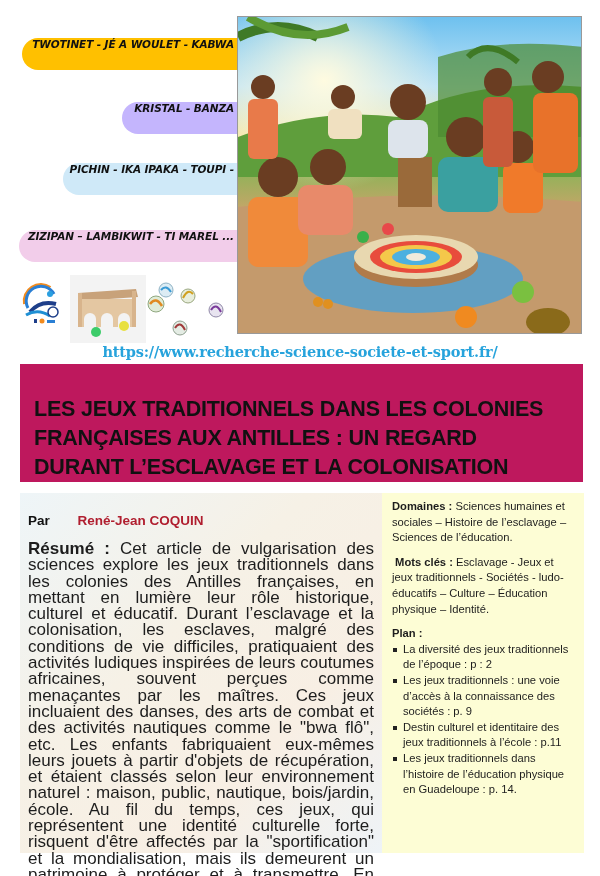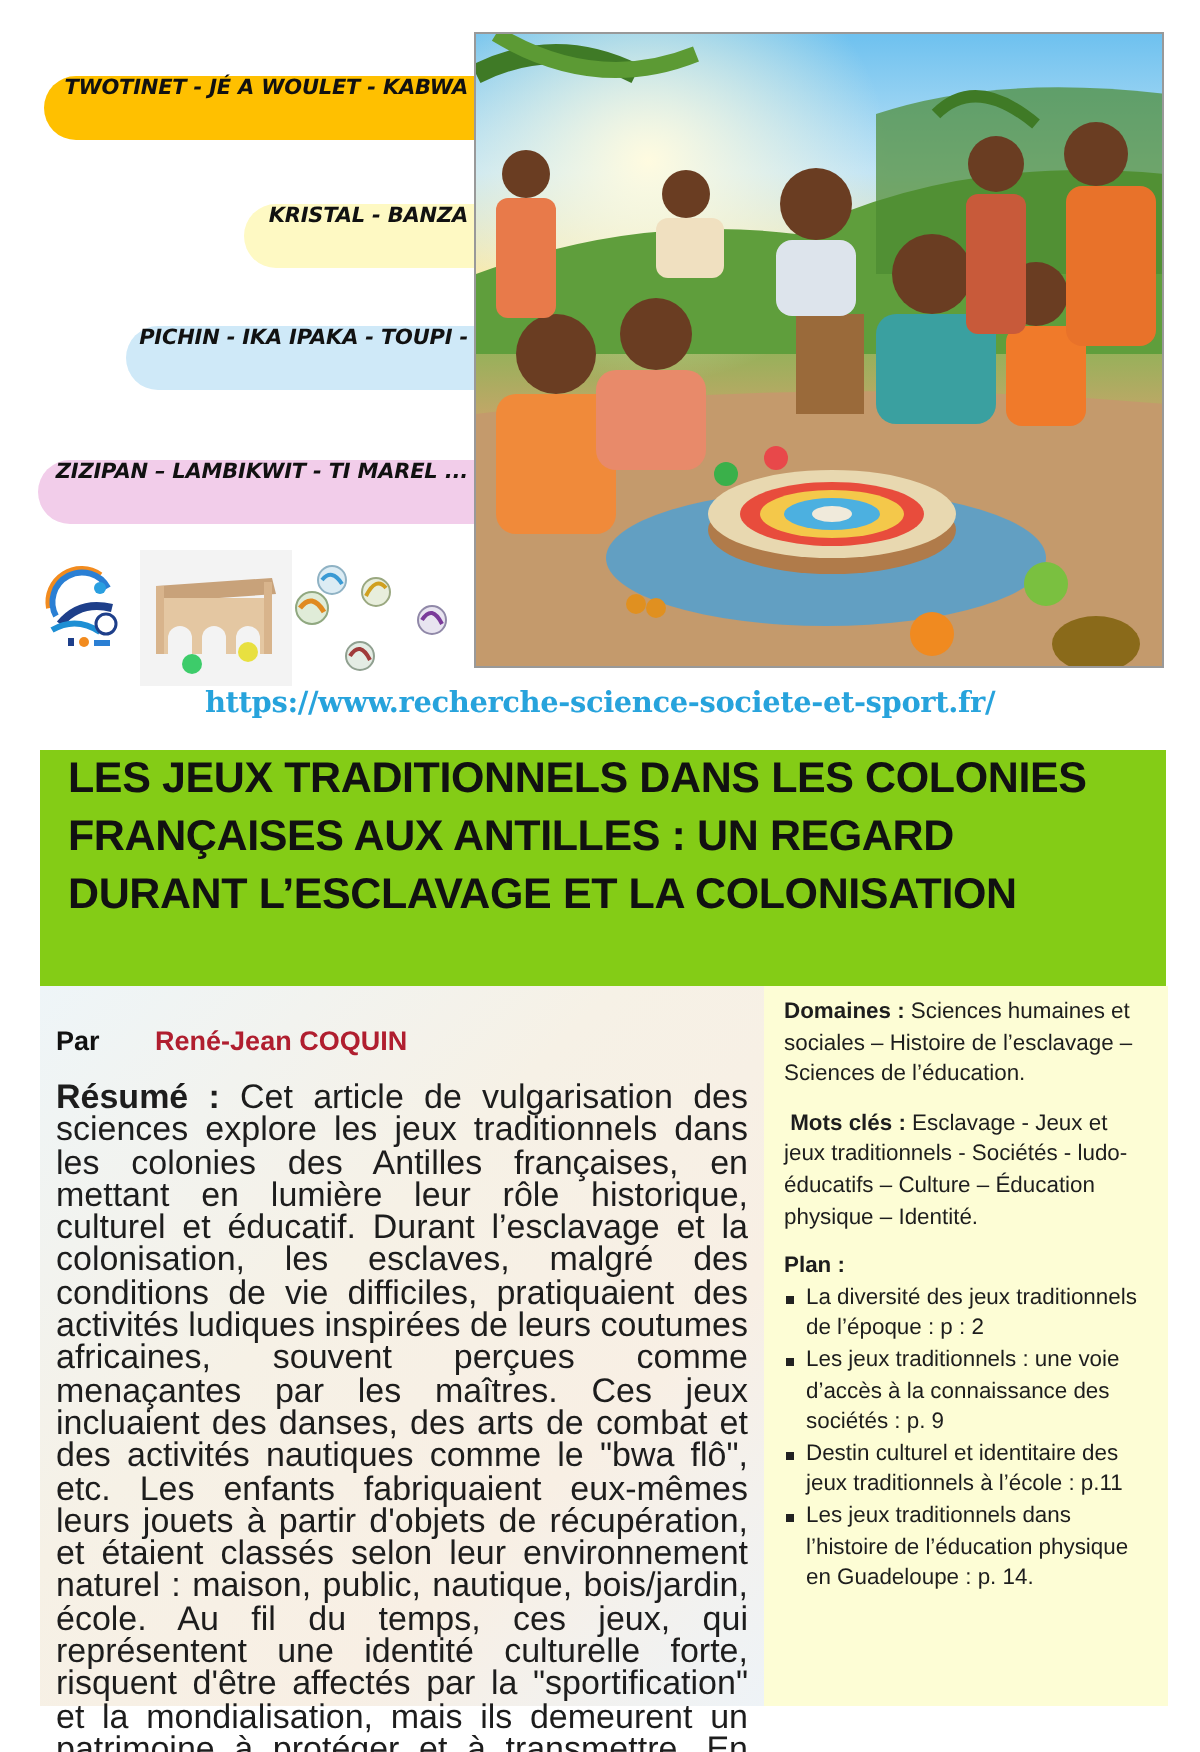--- a/index.html
+++ b/index.html
@@ -9,21 +9,21 @@
   
   .pill {
     position: absolute; height: 32px; border-radius: 16px 0 0 16px;
     display: flex; justify-content: flex-end;
     padding-right: 6px; font-weight: bold; font-style: italic;
     font-size: 10.5px; letter-spacing: -0.1px; color: #111;
     font-family: "DejaVu Sans", sans-serif;
   }
   .pill span { white-space: nowrap; }
   #pill-0 { left: 22px; top: 38px; width: 218px; background: #ffc000; }
-  #pill-1 { left: 122px; top: 102px; width: 118px; background: #fef9c3; }
+  #pill-1 { left: 122px; top: 102px; width: 118px; background: #c4b5fd; }
   #pill-2 { left: 63px; top: 163px; width: 177px; background: #cfe9f8; }
   #pill-3 { left: 19px; top: 230px; width: 221px; background: #f2cdea; }
 
   
   .thumb { position: absolute; }
   #logo-thumb { left: 20px; top: 282px; width: 42px; height: 44px; }
   #box-thumb { left: 70px; top: 275px; width: 76px; height: 68px; background: #f4f4f4; }
   #marbles-thumb { left: 146px; top: 280px; width: 92px; height: 60px; }
 
   
@@ -35,23 +35,23 @@
 
   
   #site-url {
     position: absolute; left: 0; top: 343px; width: 600px; text-align: center;
     font-family: "DejaVu Serif", serif; font-weight: bold; font-size: 14.5px;
     color: #27a3dc; letter-spacing: -0.2px; text-decoration: none;
   }
 
   
   #title-band {
-    position: absolute; left: 20px; top: 375px; width: 563px; height: 118px;
-    background: #84cc16;
-    display: flex; align-items: flex-start; padding-left: 14px;
+    position: absolute; left: 20px; top: 364px; width: 563px; height: 118px;
+    background: #be185d;
+    display: flex; align-items: flex-end; padding-left: 14px;
   }
   #title-band h1 {
     font-family: "Liberation Sans", sans-serif; font-weight: bold;
     font-size: 21.5px; line-height: 29px; color: #111; letter-spacing: -0.2px;
   }
 
   
   #body-left {
     position: absolute; left: 20px; top: 493px; width: 362px; height: 360px;
     background: linear-gradient(135deg, #eef5f8 0%, #f6f1e6 40%, #f8efe4 70%, #eef3f7 100%);

